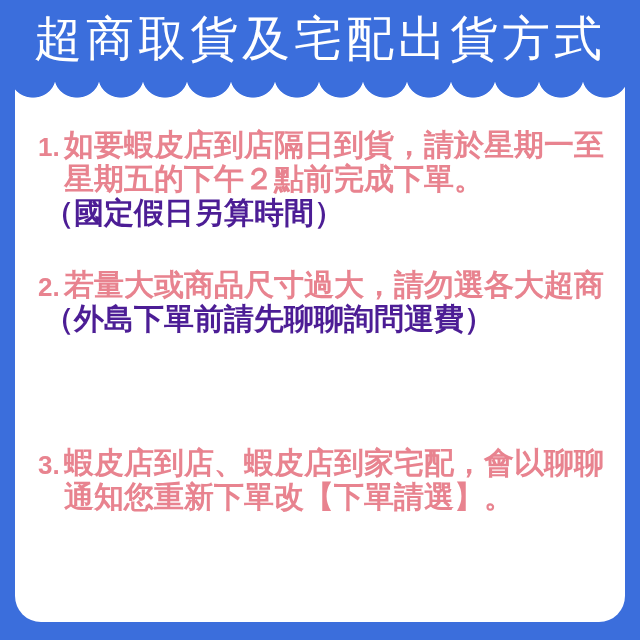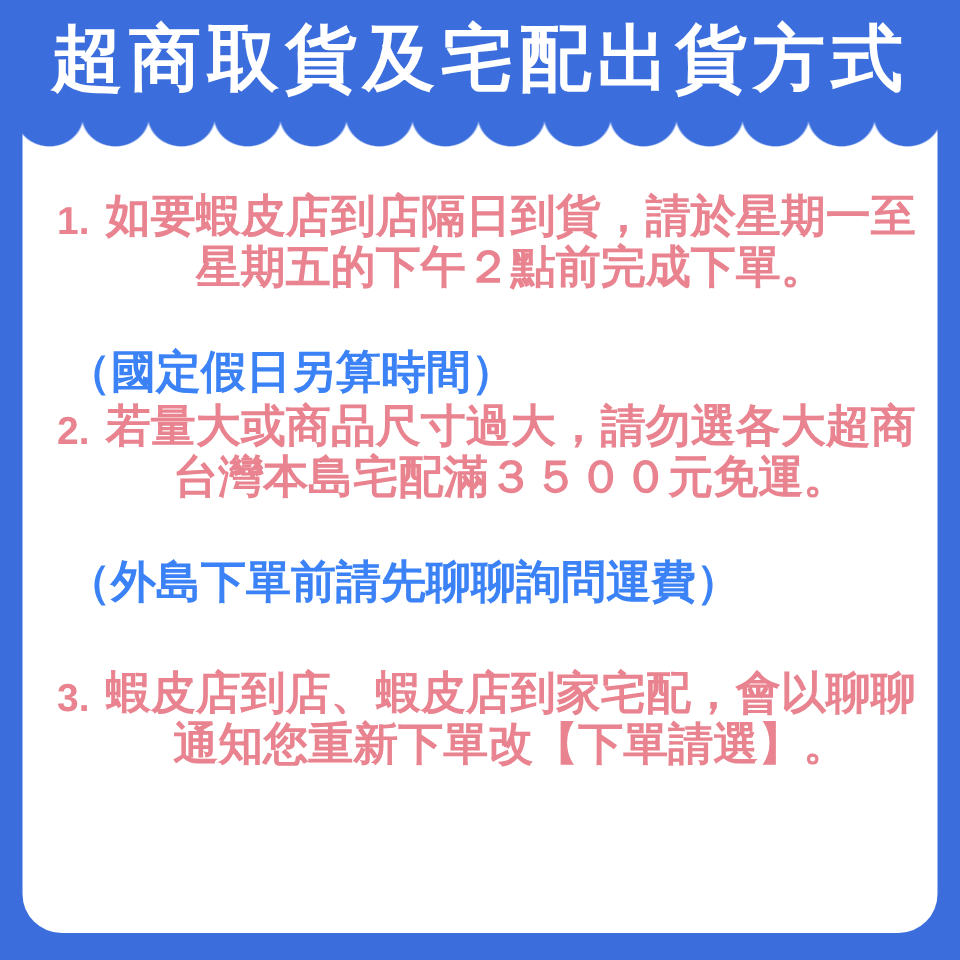--- a/index.html
+++ b/index.html
@@ -25,21 +25,21 @@
     top: 0; left: 0;
     width: 640px;
     height: 78px;
     display: flex;
     align-items: center;
     justify-content: center;
   }
   .banner-title {
     color: #ffffff;
     font-size: 48px;
-    font-weight: bold;
+    font-weight: normal;
     letter-spacing: 4px;
     white-space: nowrap;
     text-align: center;
   }
   
   .card {
     position: absolute;
     left: 15px;
     right: 15px;
     top: 78px;
@@ -79,25 +79,24 @@
     color: #e8838f;
     padding-top: 2px;
   }
   .lines { flex: 1 1 auto; }
   .line {
     font-size: 30px;
     line-height: 34px;
     font-weight: bold;
     white-space: nowrap;
   }
-  .pink { color: #e8838f; text-align: center; }
+  .pink { color: #e8838f; }
   .note {
-    color: #3b82f6;
+    color: #4c1d95;
     margin-left: -20px;
-    margin-top: 36px;
   }
 </style>
 </head>
 <body>
 
 <div class="poster">
 
   <div class="banner">
     <div class="banner-title">超商取貨及宅配出貨方式</div>
   </div>
@@ -111,21 +110,20 @@
         <div class="line pink">如要蝦皮店到店隔日到貨，請於星期一至</div>
         <div class="line pink">星期五的下午２點前完成下單。</div>
         <div class="line note">（國定假日另算時間）</div>
       </div>
     </div>
 
     <div class="item item-2">
       <span class="num">2.</span>
       <div class="lines">
         <div class="line pink">若量大或商品尺寸過大，請勿選各大超商</div>
-        <div class="line pink">台灣本島宅配滿３５００元免運。</div>
         <div class="line note">（外島下單前請先聊聊詢問運費）</div>
       </div>
     </div>
 
     <div class="item item-3">
       <span class="num">3.</span>
       <div class="lines">
         <div class="line pink">蝦皮店到店、蝦皮店到家宅配，會以聊聊</div>
         <div class="line pink">通知您重新下單改【下單請選】。</div>
       </div>

